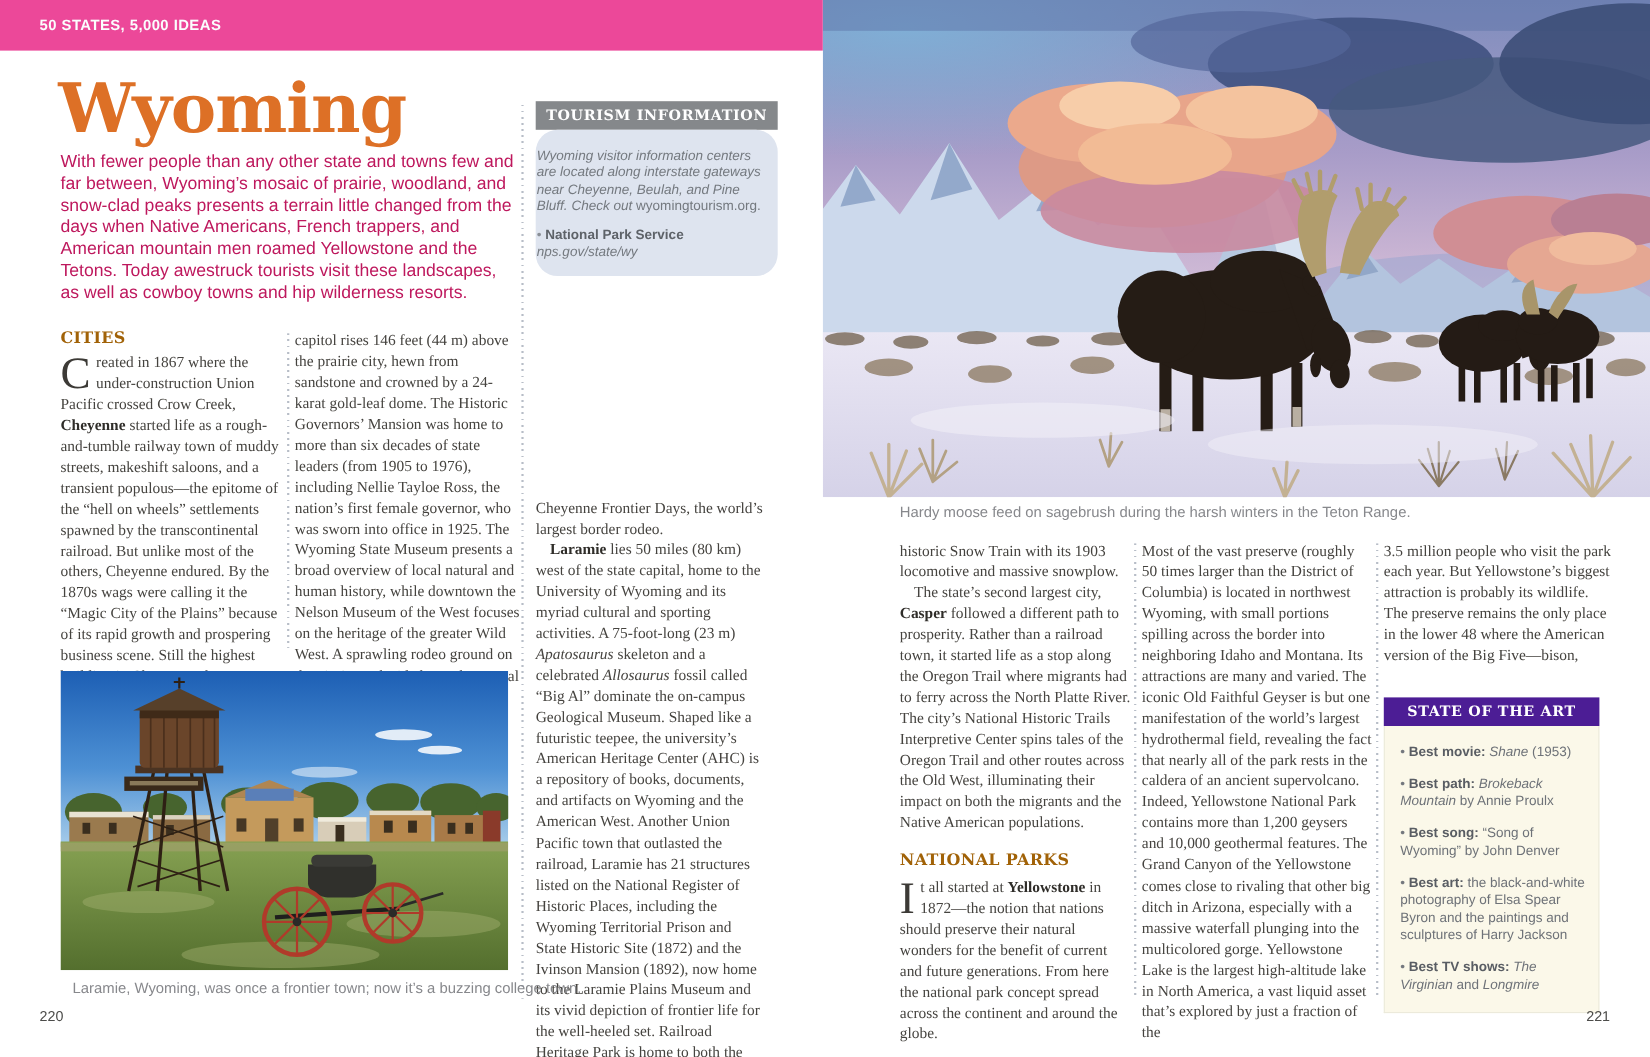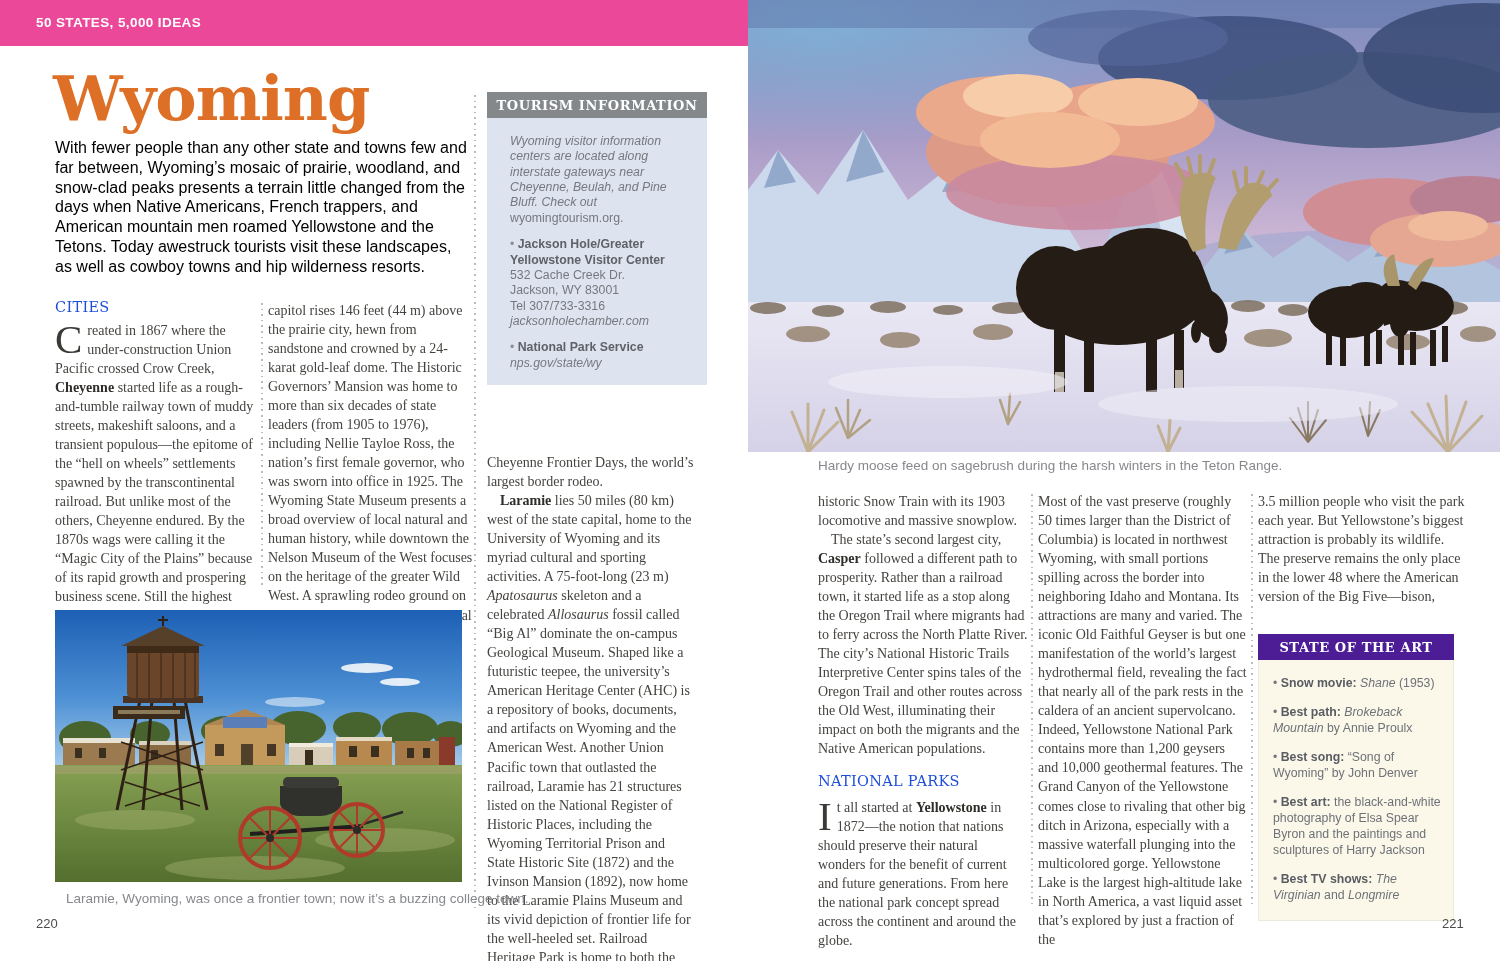--- a/index.html
+++ b/index.html
@@ -8,45 +8,45 @@
   .abs{position:absolute;}
 
   
   .topbar{left:0;top:0;width:748px;height:46px;background:#ec4899;}
   .topbar span{display:inline-block;margin-left:36px;line-height:46px;color:#fbfdfe;
        font-size:13.5px;font-weight:bold;letter-spacing:.4px;}
 
   
   .title{left:53px;top:68px;font-family:"DejaVu Serif",serif;font-weight:bold;
        font-size:62px;line-height:1;color:#dd7026;letter-spacing:-1px;}
-  .intro{left:55px;top:138px;width:412px;font-size:16px;line-height:1.24;color:#000000;}
-
-  
-  .colhead{font-family:"DejaVu Serif",serif;font-weight:normal;font-size:14.5px;
-       letter-spacing:.3px;color:#1d4ed8;}
+  .intro{left:55px;top:138px;width:412px;font-size:16px;line-height:1.24;color:#be185d;}
+
+  
+  .colhead{font-family:"DejaVu Serif",serif;font-weight:bold;font-size:14.5px;
+       letter-spacing:.3px;color:#a16207;}
   .serifcol{font-family:"Liberation Serif",serif;font-size:14px;line-height:1.36;
        color:#45433f;}
   .serifcol p{margin:0;}
   .serifcol p.ind{text-indent:13px;}
   .serifcol .nphead{margin:14px 0 6px 0;text-indent:0;}
   .dropcap{float:left;font-family:"Liberation Serif",serif;font-size:41px;
        line-height:33px;padding:2px 5px 0 0;color:#3c3a36;}
   .s-b{font-weight:bold;color:#2f2d29;}
   .s-i{font-style:italic;}
 
   
   .vdots{width:2px;background-image:repeating-linear-gradient(to bottom,#b7bdc7 0 1.6px,transparent 1.6px 5.6px);}
 
   
   .tbox{left:487px;top:92px;width:220px;}
   .tbox-head{background:#85888b;color:#ffffff;font-family:"DejaVu Serif",serif;
        font-weight:bold;font-size:13px;letter-spacing:.6px;text-align:center;
        padding:6px 0 5px 0;}
-  .tbox-body{background:#dee4ef;padding:16px 12px 14px 23px;font-size:12.3px;
-       line-height:1.25;color:#74797f;}
+  .tbox-body{background:#dee4ef;padding:16px 12px 14px 1px;font-size:12.3px;
+       line-height:1.25;color:#74797f;border-radius:20px;}
   .tbox-body .bintro{margin:0 0 11px 0;}
   .entry{margin-top:11px;}
   .entry-name{font-weight:bold;color:#5d6268;}
   .entry-name::before{content:"\2022  ";color:#8a8f96;font-weight:normal;}
   .entry-url{font-style:italic;}
 
   
   .sbox{left:1258px;top:634px;width:196px;}
   .sbox-head{background:#4c1d95;color:#ffffff;font-family:"DejaVu Serif",serif;
        font-weight:bold;font-size:13px;letter-spacing:.6px;text-align:center;
@@ -227,27 +227,20 @@
     <p>capitol rises 146 feet (44 m) above the prairie city, hewn from sandstone and crowned by a 24-karat gold-leaf dome. The Historic Governors’ Mansion was home to more than six decades of state leaders (from 1905 to 1976), including Nellie Tayloe Ross, the nation’s first female governor, who was sworn into office in 1925. The Wyoming State Museum presents a broad overview of local natural and human history, while downtown the Nelson Museum of the West focuses on the heritage of the greater Wild West. A sprawling rodeo ground on the city’s north side hosts the annual</p>
   </div>
 
   <div class="abs vdots" style="left:261px;top:303px;height:286px;"></div>
   <div class="abs vdots" style="left:474px;top:95px;height:813px;"></div>
 
   <div class="abs tbox">
     <div class="tbox-head">TOURISM INFORMATION</div>
     <div class="tbox-body">
       <p class="bintro"><span class="s-i">Wyoming visitor information centers are located along interstate gateways near Cheyenne, Beulah, and Pine Bluff. Check out </span><span>wyomingtourism.org.</span></p>
-      <div class="entry">
-        <div class="entry-name">Jackson Hole/Greater Yellowstone Visitor Center</div>
-        <div class="entry-line">532 Cache Creek Dr.</div>
-        <div class="entry-line">Jackson, WY 83001</div>
-        <div class="entry-line">Tel 307/733-3316</div>
-        <div class="entry-url">jacksonholechamber.com</div>
-      </div>
       <div class="entry">
         <div class="entry-name">National Park Service</div>
         <div class="entry-url">nps.gov/state/wy</div>
       </div>
     </div>
   </div>
 
   <div class="abs serifcol" style="left:487px;top:453px;width:209px;">
     <p>Cheyenne Frontier Days, the world’s largest border rodeo.</p>
     <p class="ind"><span class="s-b">Laramie</span><span> lies 50 miles (80 km) west of the state capital, home to the University of Wyoming and its myriad cultural and sporting activities. A 75-foot-long (23 m) </span><span class="s-i">Apatosaurus</span><span> skeleton and a celebrated </span><span class="s-i">Allosaurus</span><span> fossil called “Big Al” dominate the on-campus Geological Museum. Shaped like a futuristic teepee, the university’s American Heritage Center (AHC) is a repository of books, documents, and artifacts on Wyoming and the American West. Another Union Pacific town that outlasted the railroad, Laramie has 21 structures listed on the National Register of Historic Places, including the Wyoming Territorial Prison and State Historic Site (1872) and the Ivinson Mansion (1892), now home to the Laramie Plains Museum and its vivid depiction of frontier life for the well-heeled set. Railroad Heritage Park is home to both the old train depot and the</span></p>
@@ -390,21 +383,21 @@
   <div class="abs serifcol" style="left:1258px;top:492px;width:210px;">
     <p>3.5 million people who visit the park each year. But Yellowstone’s biggest attraction is probably its wildlife. The preserve remains the only place in the lower 48 where the American version of the Big Five—bison,</p>
   </div>
 
   <div class="abs vdots" style="left:1031px;top:494px;height:414px;"></div>
   <div class="abs vdots" style="left:1251px;top:494px;height:414px;"></div>
 
   <div class="abs sbox">
     <div class="sbox-head">STATE OF THE ART</div>
     <div class="sbox-body">
-      <div class="sota-item"><span class="s-b">Snow movie: </span><span class="s-i">Shane</span><span> (1953)</span></div>
+      <div class="sota-item"><span class="s-b">Best movie: </span><span class="s-i">Shane</span><span> (1953)</span></div>
       <div class="sota-item"><span class="s-b">Best path: </span><span class="s-i">Brokeback Mountain</span><span> by Annie Proulx</span></div>
       <div class="sota-item"><span class="s-b">Best song: </span><span>“Song of Wyoming” by John Denver</span></div>
       <div class="sota-item"><span class="s-b">Best art: </span><span>the black-and-white photography of Elsa Spear Byron and the paintings and sculptures of Harry Jackson</span></div>
       <div class="sota-item"><span class="s-b">Best TV shows: </span><span class="s-i">The Virginian</span><span> and </span><span class="s-i">Longmire</span></div>
     </div>
   </div>
 
   <div class="abs folio" style="left:36px;top:916px;">220</div>
   <div class="abs folio" style="left:1442px;top:916px;">221</div>
 

